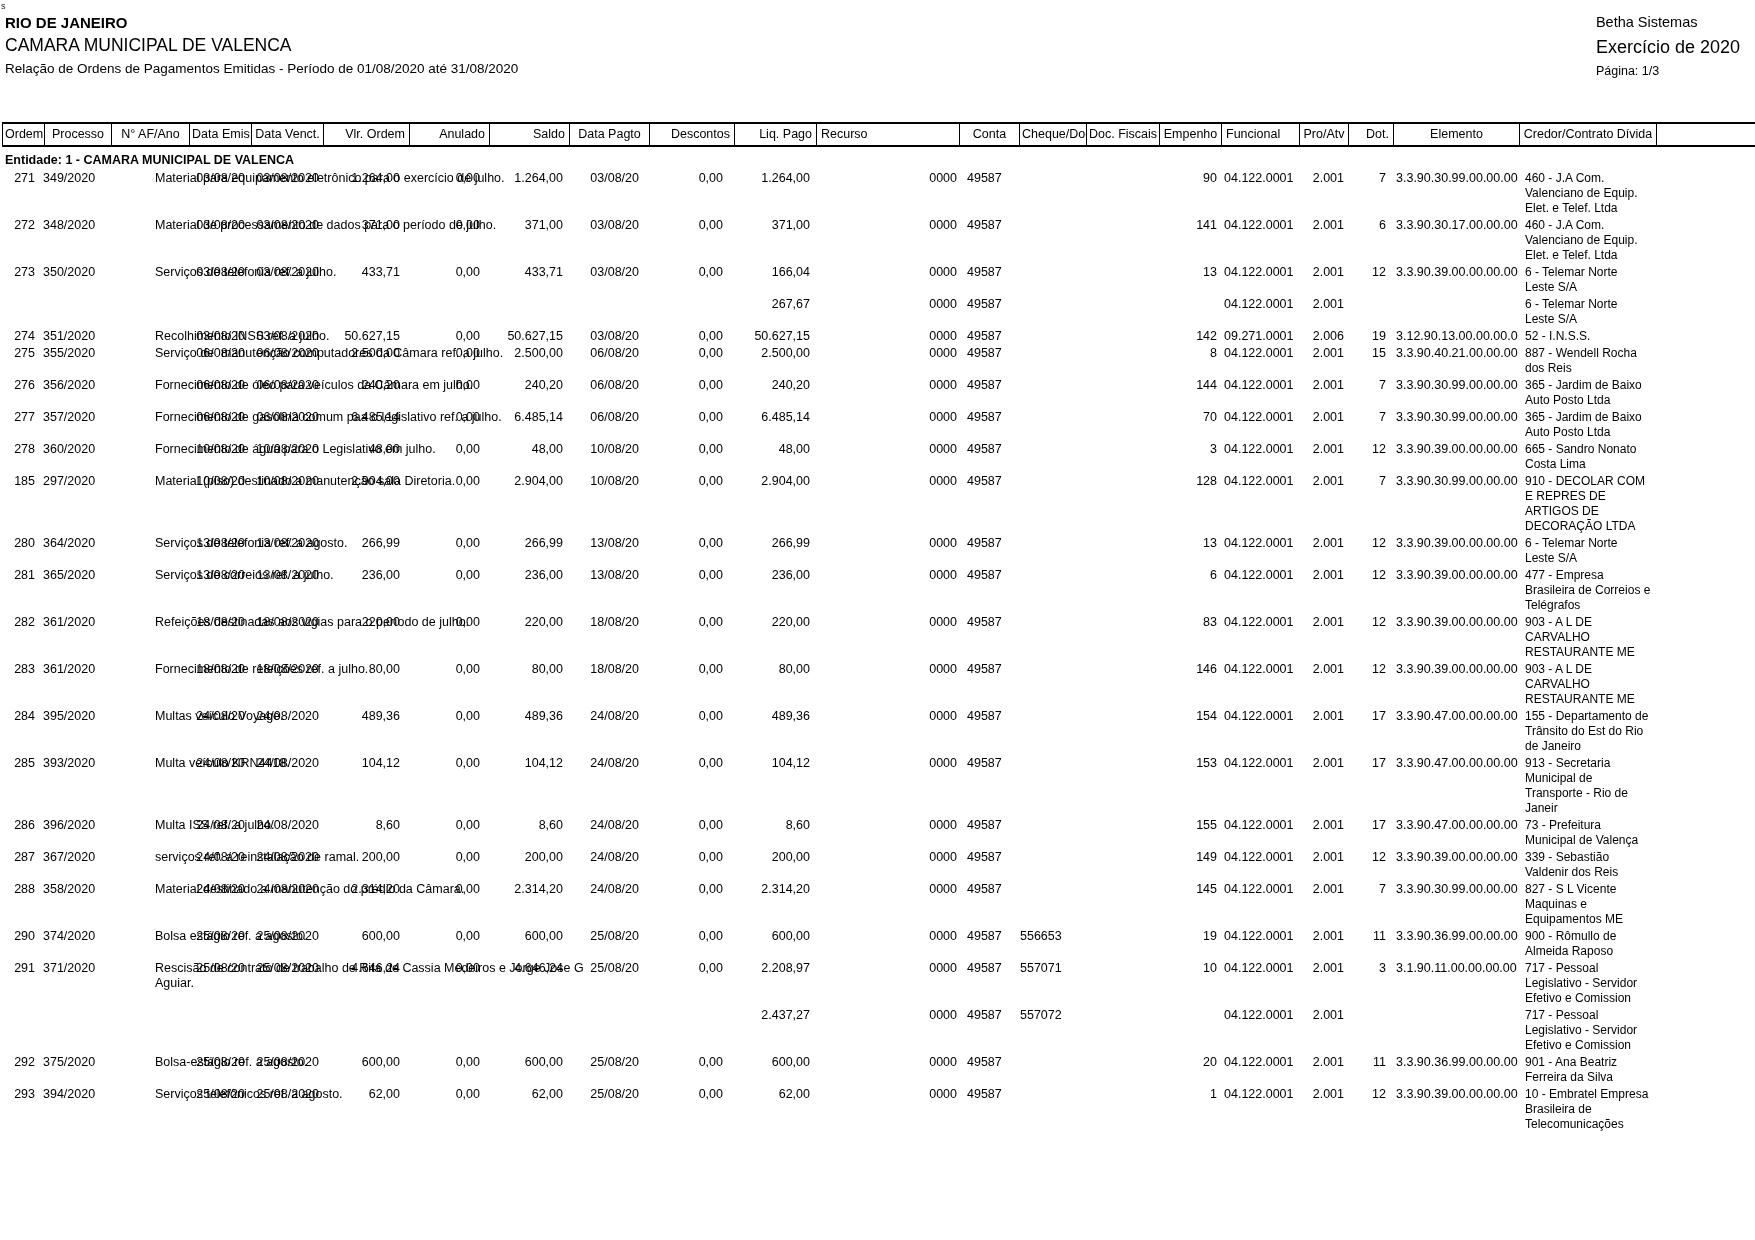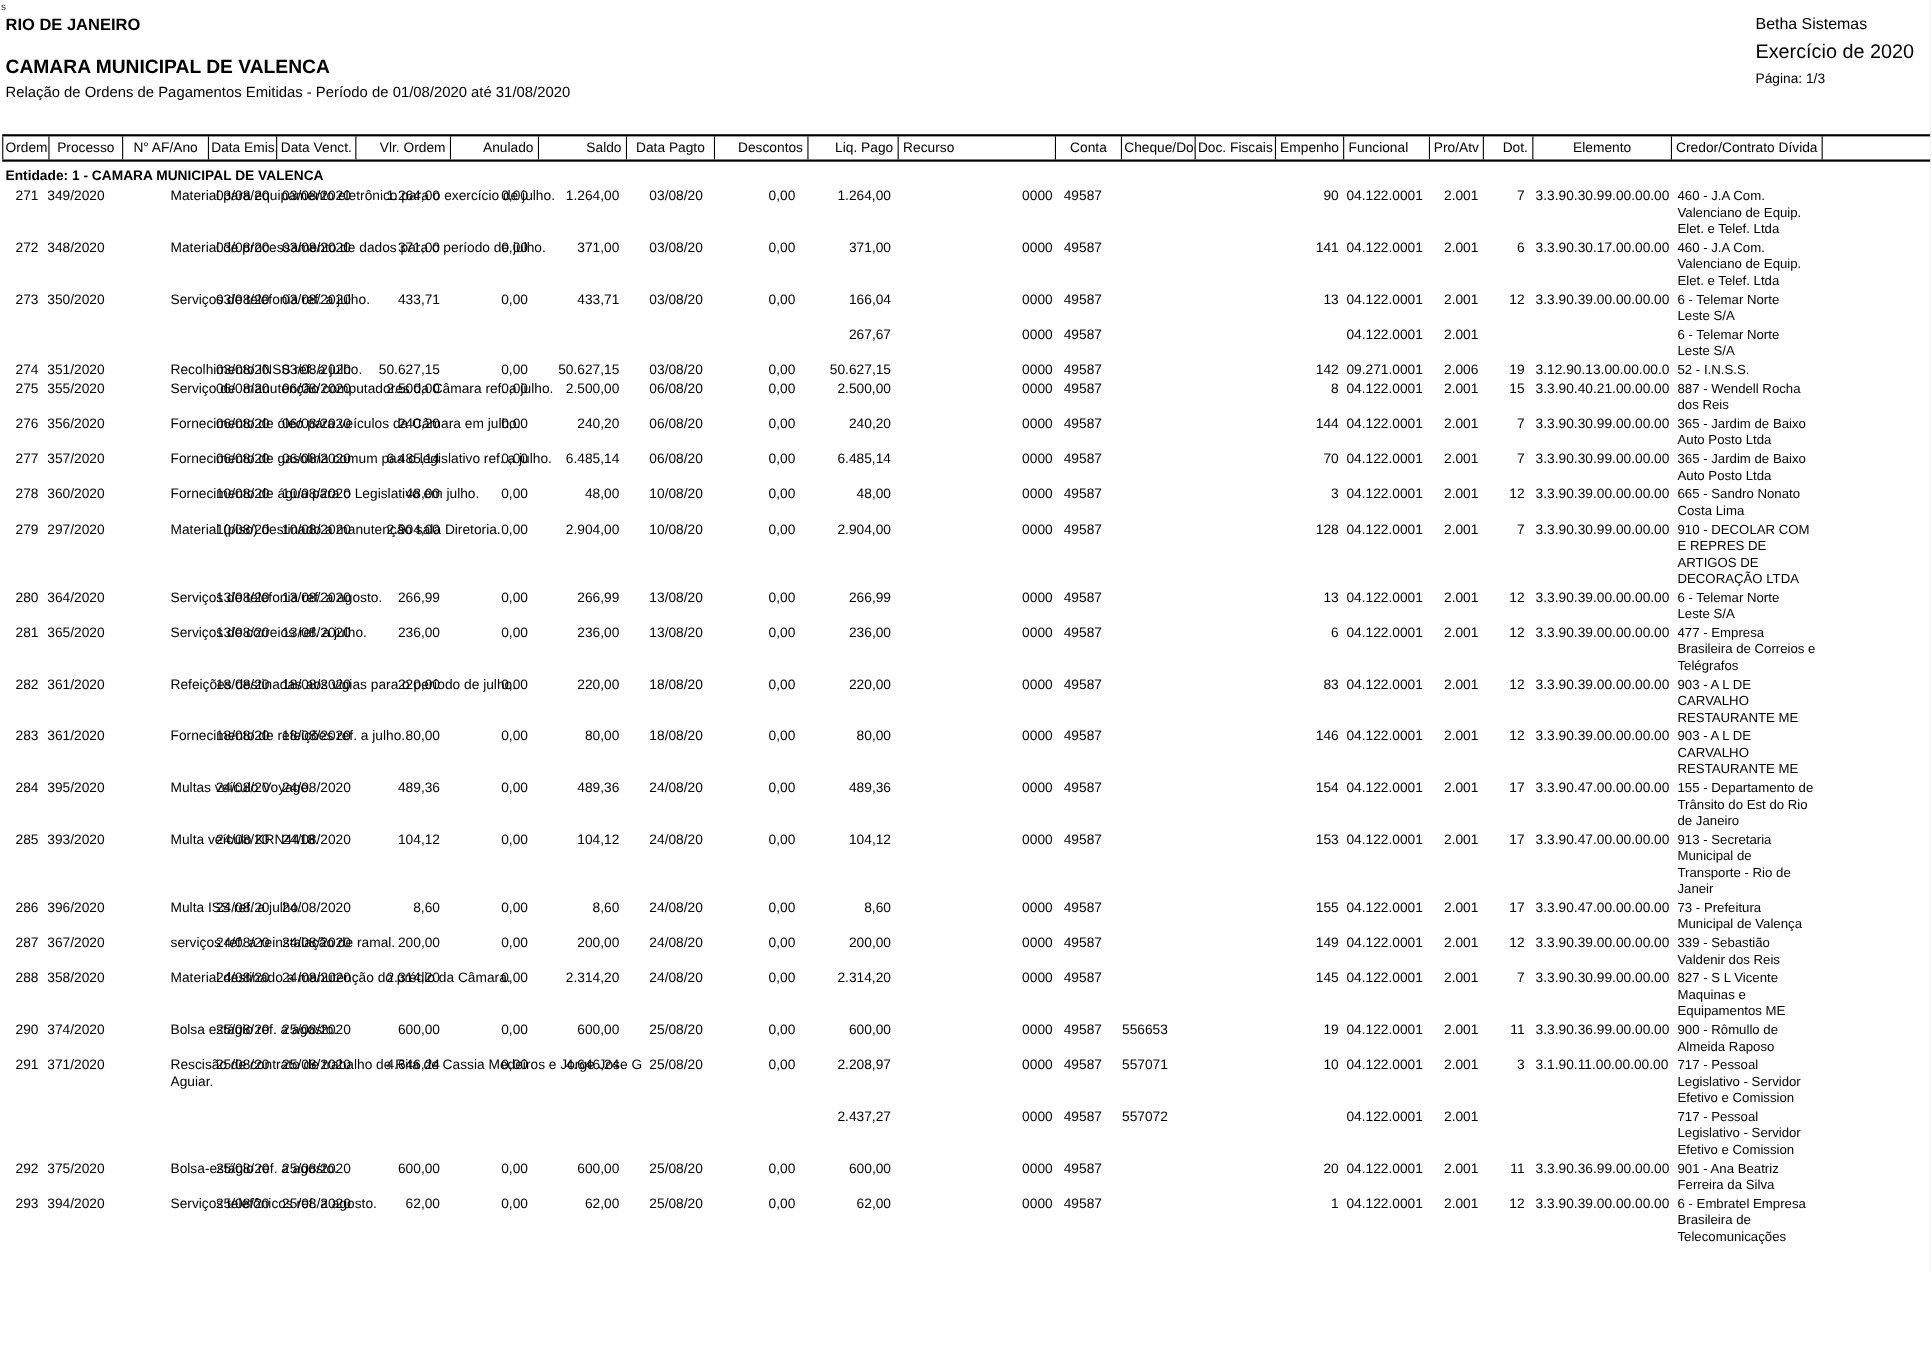--- a/index.html
+++ b/index.html
@@ -11,21 +11,21 @@
     color: #000000;
     font-family: "Liberation Sans", "DejaVu Sans", sans-serif;
     font-size: 12.5px;
     overflow: hidden;
   }
   .corner-artifact { position:absolute; top:1px; left:1px; font-size:9px; color:#222; }
 
   
   .top-header { position: relative; height: 122px; padding: 12px 15px 0 5px; }
   .org-state   { font-size: 15px; font-weight: bold; padding-top: 2px; }
-  .org-name    { font-size: 17.5px; font-weight: bold; margin-top: 19px; }
+  .org-name    { font-size: 17.5px; font-weight: normal; margin-top: 4px; }
   .report-title{ font-size: 13.5px; margin-top: 5px; }
   .report-scope{ font-size: 13.5px; margin-top: 7px; }
   .header-right{ position: absolute; right: 15px; top: 14px; text-align: left; }
   .vendor-name { font-size: 14.5px; }
   .exercise    { font-size: 18px; margin-top: 7px; }
   .page-number { font-size: 12.5px; margin-top: 6px; }
 
   
   .grid {
     display: grid;
@@ -336,21 +336,21 @@
     <div class="c-empenho">3</div>
     <div class="c-funcional">04.122.0001</div>
     <div class="c-proatv">2.001</div>
     <div class="c-dot">12</div>
     <div class="c-elemento">3.3.90.39.00.00.00.00</div>
     <div class="c-credor">665 - Sandro Nonato
 Costa Lima</div>
     <div class="c-desc">Fornecimento de água para o Legislativo em julho.</div>
   </div>
       <div class="grid row">
-    <div class="c-ordem">279</div>
+    <div class="c-ordem">185</div>
     <div class="c-processo">297/2020</div>
     <div class="c-af"></div>
     <div class="c-emis">10/08/20</div>
     <div class="c-venct">10/08/2020</div>
     <div class="c-vlr">2.904,00</div>
     <div class="c-anulado">0,00</div>
     <div class="c-saldo">2.904,00</div>
     <div class="c-pagto">10/08/20</div>
     <div class="c-descontos">0,00</div>
     <div class="c-liq">2.904,00</div>
@@ -703,19 +703,19 @@
     <div class="c-liq">62,00</div>
     <div class="c-recurso">0000</div>
     <div class="c-conta">49587</div>
     <div class="c-cheque"></div>
     <div class="c-doc"></div>
     <div class="c-empenho">1</div>
     <div class="c-funcional">04.122.0001</div>
     <div class="c-proatv">2.001</div>
     <div class="c-dot">12</div>
     <div class="c-elemento">3.3.90.39.00.00.00.00</div>
-    <div class="c-credor">6 - Embratel Empresa
+    <div class="c-credor">10 - Embratel Empresa
 Brasileira de
 Telecomunicações</div>
     <div class="c-desc">Serviços telefônicos ref. a agosto.</div>
   </div>
     </div>
 </div>
 
 </body></html>

